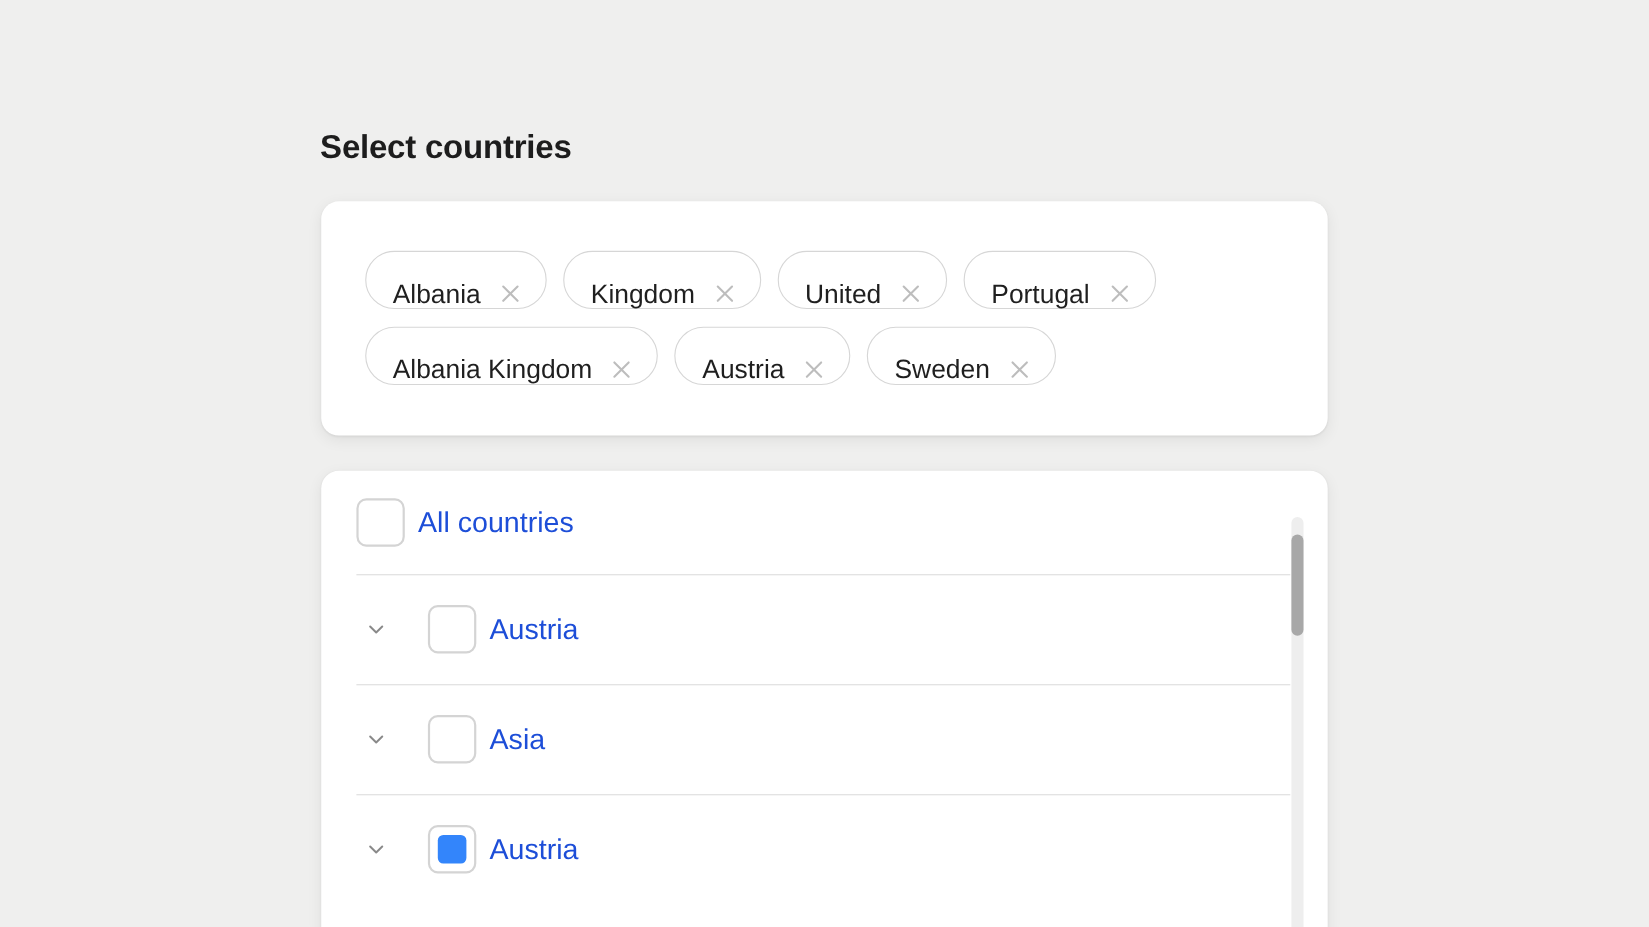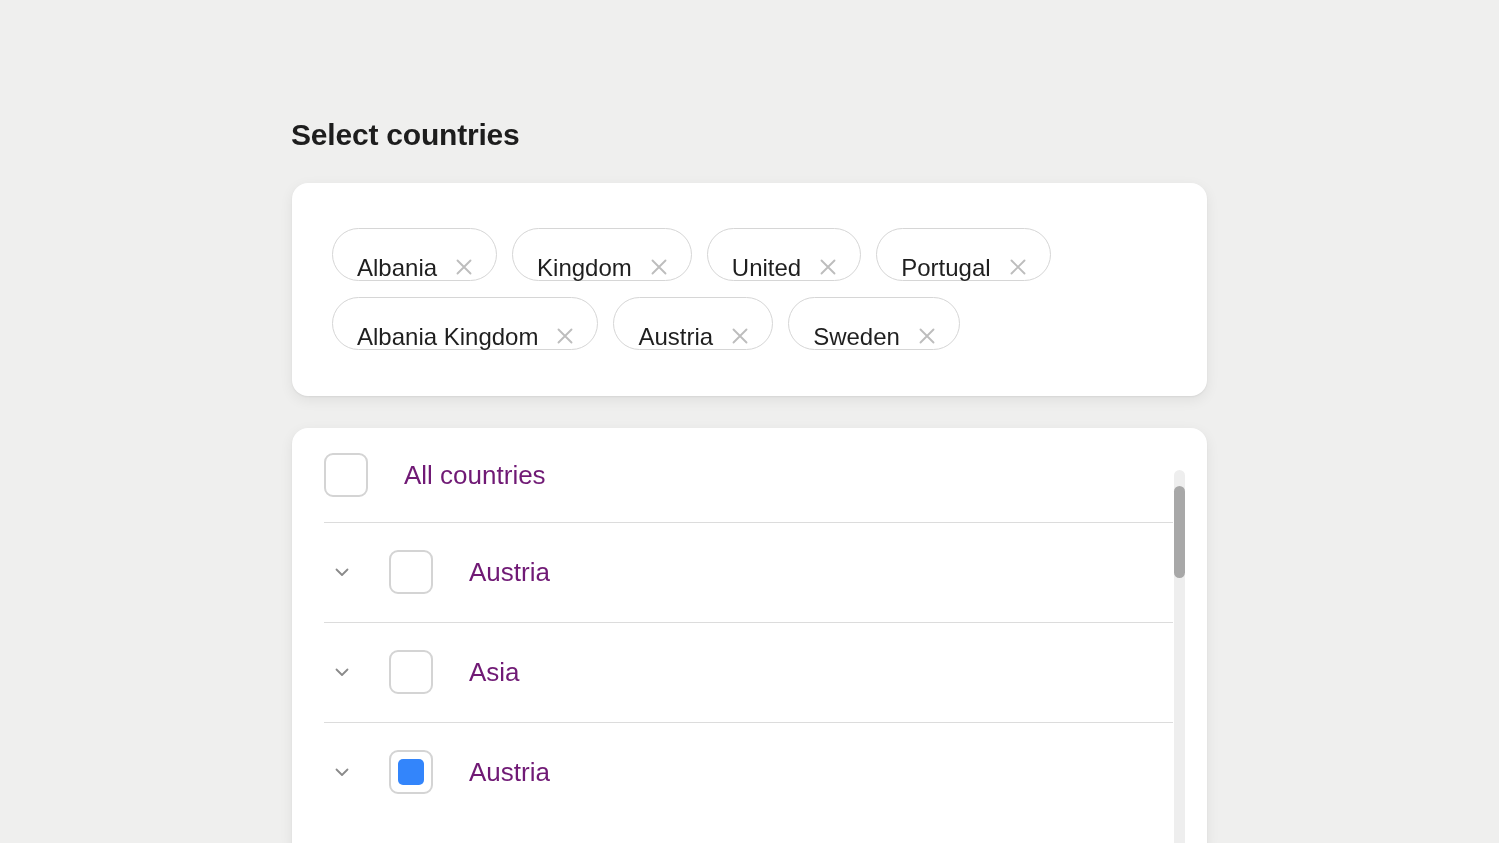--- a/index.html
+++ b/index.html
@@ -163,22 +163,22 @@
     top: 50%;
     width: 26px;
     height: 26px;
     transform: translate(-50%, -50%);
     border-radius: 5px;
     background: #3385fb;
   }
 
   .row-label {
     font-size: 26px;
-    color: #701a75;
-    margin-left: 36px;
+    color: #1d4ed8;
+    margin-left: 12px;
     line-height: 1;
     white-space: nowrap;
   }
 
   
   .list-row.root .checkbox { margin-left: 0; }
 
   
   .scrollbar-track {
     position: absolute;

